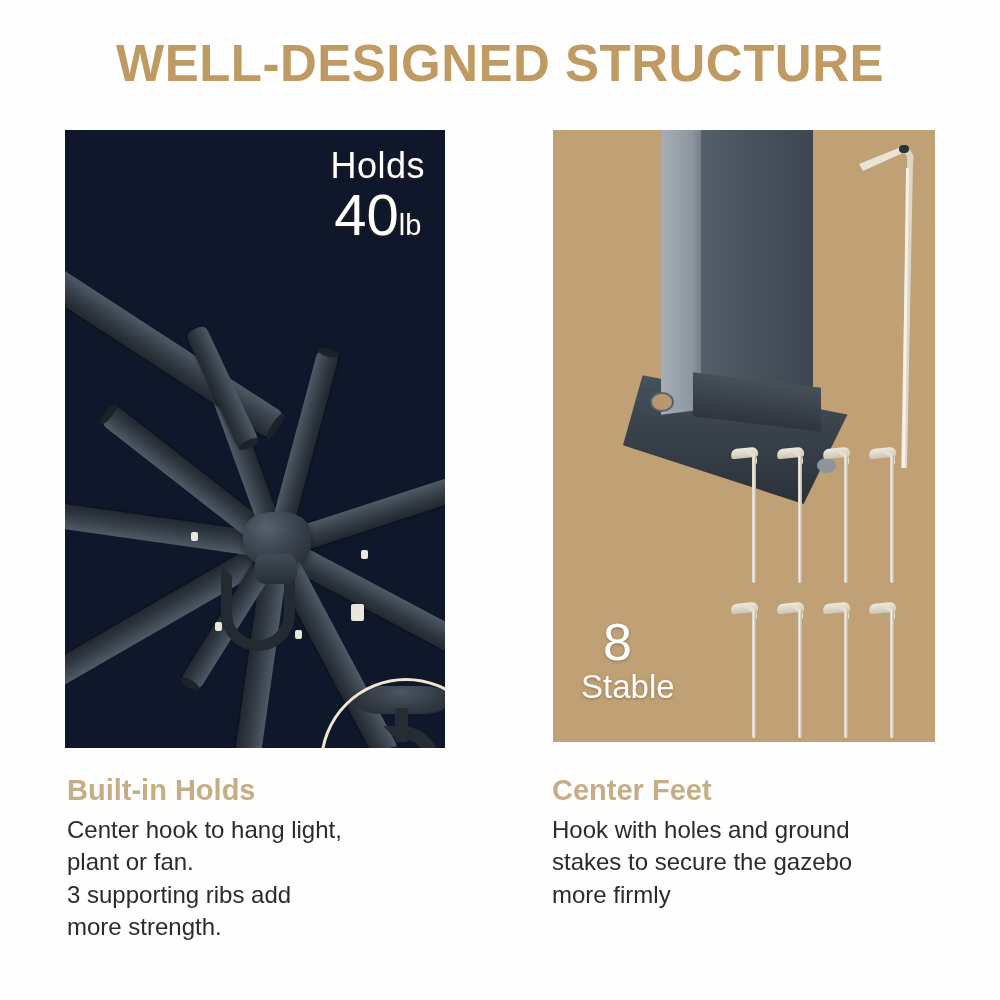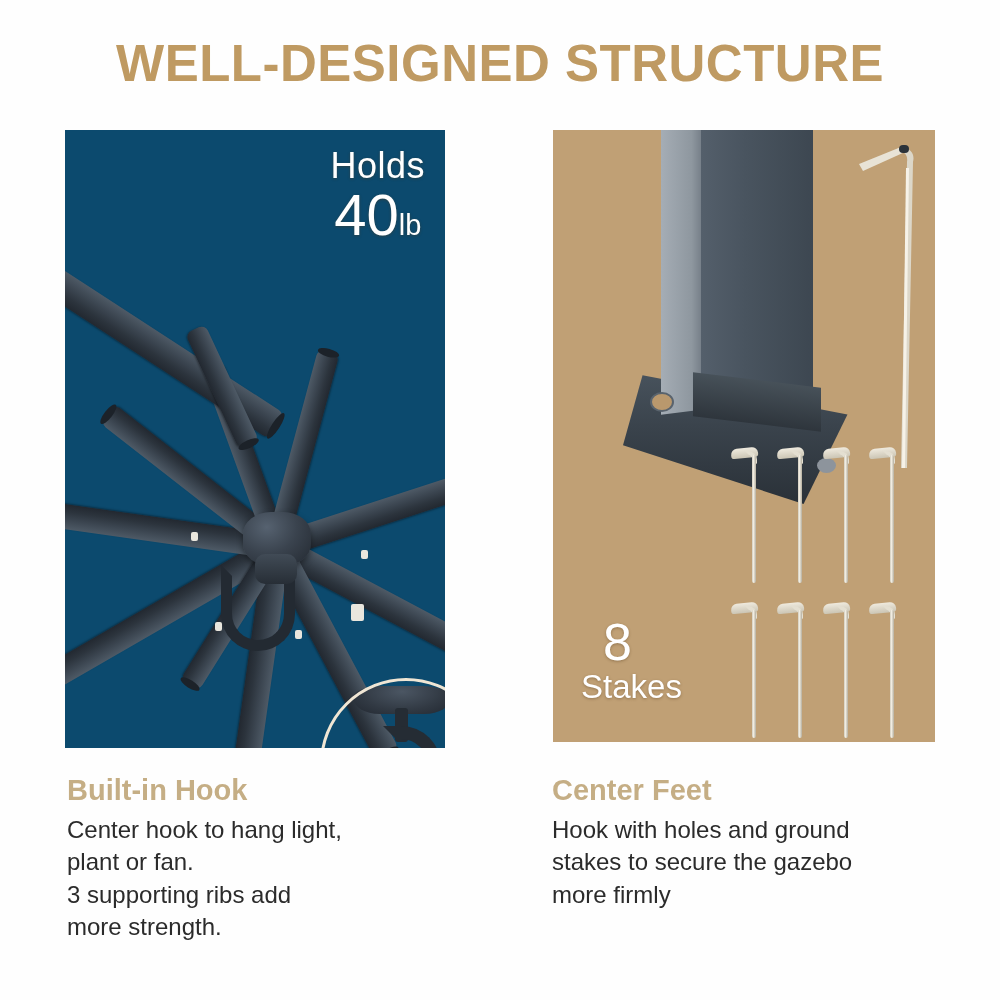--- a/index.html
+++ b/index.html
@@ -35,21 +35,21 @@
   }
 
   
   .panel {
     position: absolute;
     overflow: hidden;
   }
   .panel-left {
     left: 65px; top: 130px;
     width: 380px; height: 618px;
-    background: #0c4a6e;
+    background: #0f172a;
   }
   .panel-right {
     left: 553px; top: 130px;
     width: 382px; height: 612px;
     background: #c0a075;
   }
 
   
   .hub-scene { position: absolute; inset: 0; }
 
@@ -415,26 +415,26 @@
         <div class="stake" style="left:138px; top:155px; height:135px;">
             <span class="head"></span>
             <span class="bend"></span>
             <span class="shaft" style="height:128px;"></span>
           </div>
       </div>
     </div>
 
     <div class="stakes-label">
       <div class="stakes-count">8</div>
-      <div class="stakes-word">Stakes</div>
+      <div class="stakes-word">Stable</div>
     </div>
   </div>
 
   <div class="caption caption-left">
-    <div class="caption-title">Built-in Hook</div>
+    <div class="caption-title">Built-in Holds</div>
     <div class="caption-body">Center hook to hang light,
 plant or fan.
 3 supporting ribs add
 more strength.</div>
   </div>
 
   <div class="caption caption-right">
     <div class="caption-title">Center Feet</div>
     <div class="caption-body">Hook with holes and ground
 stakes to secure the gazebo

